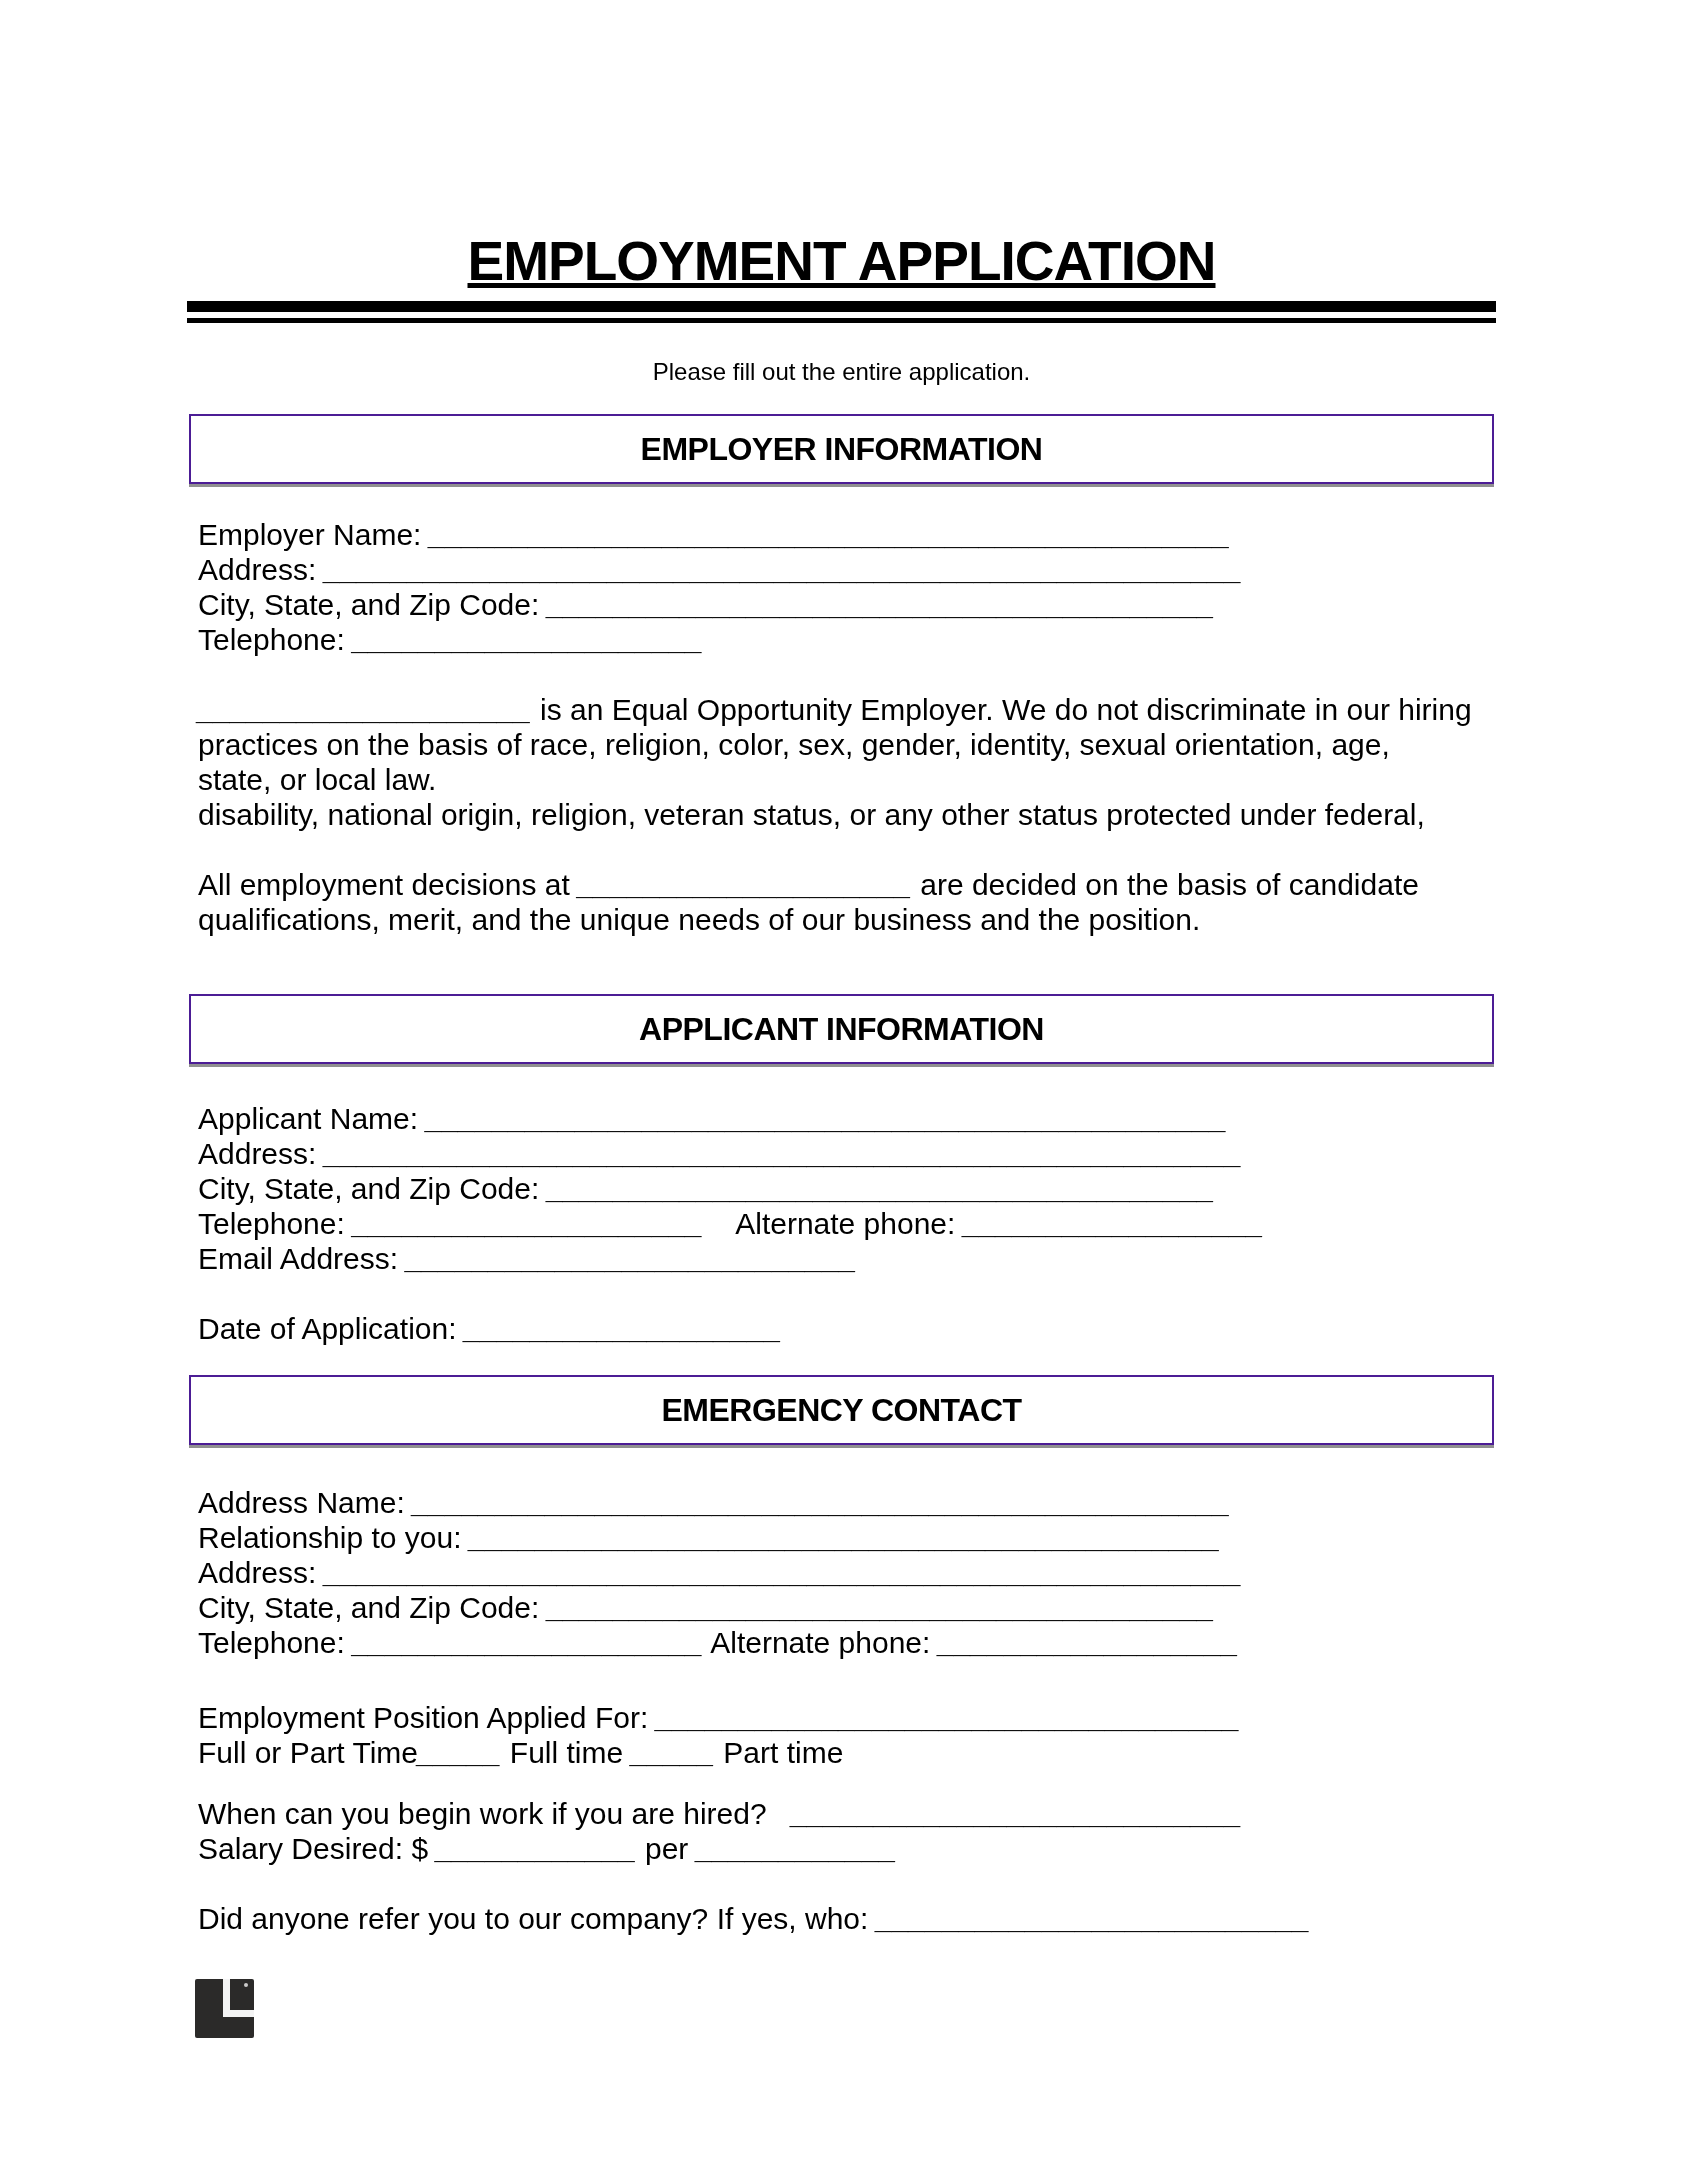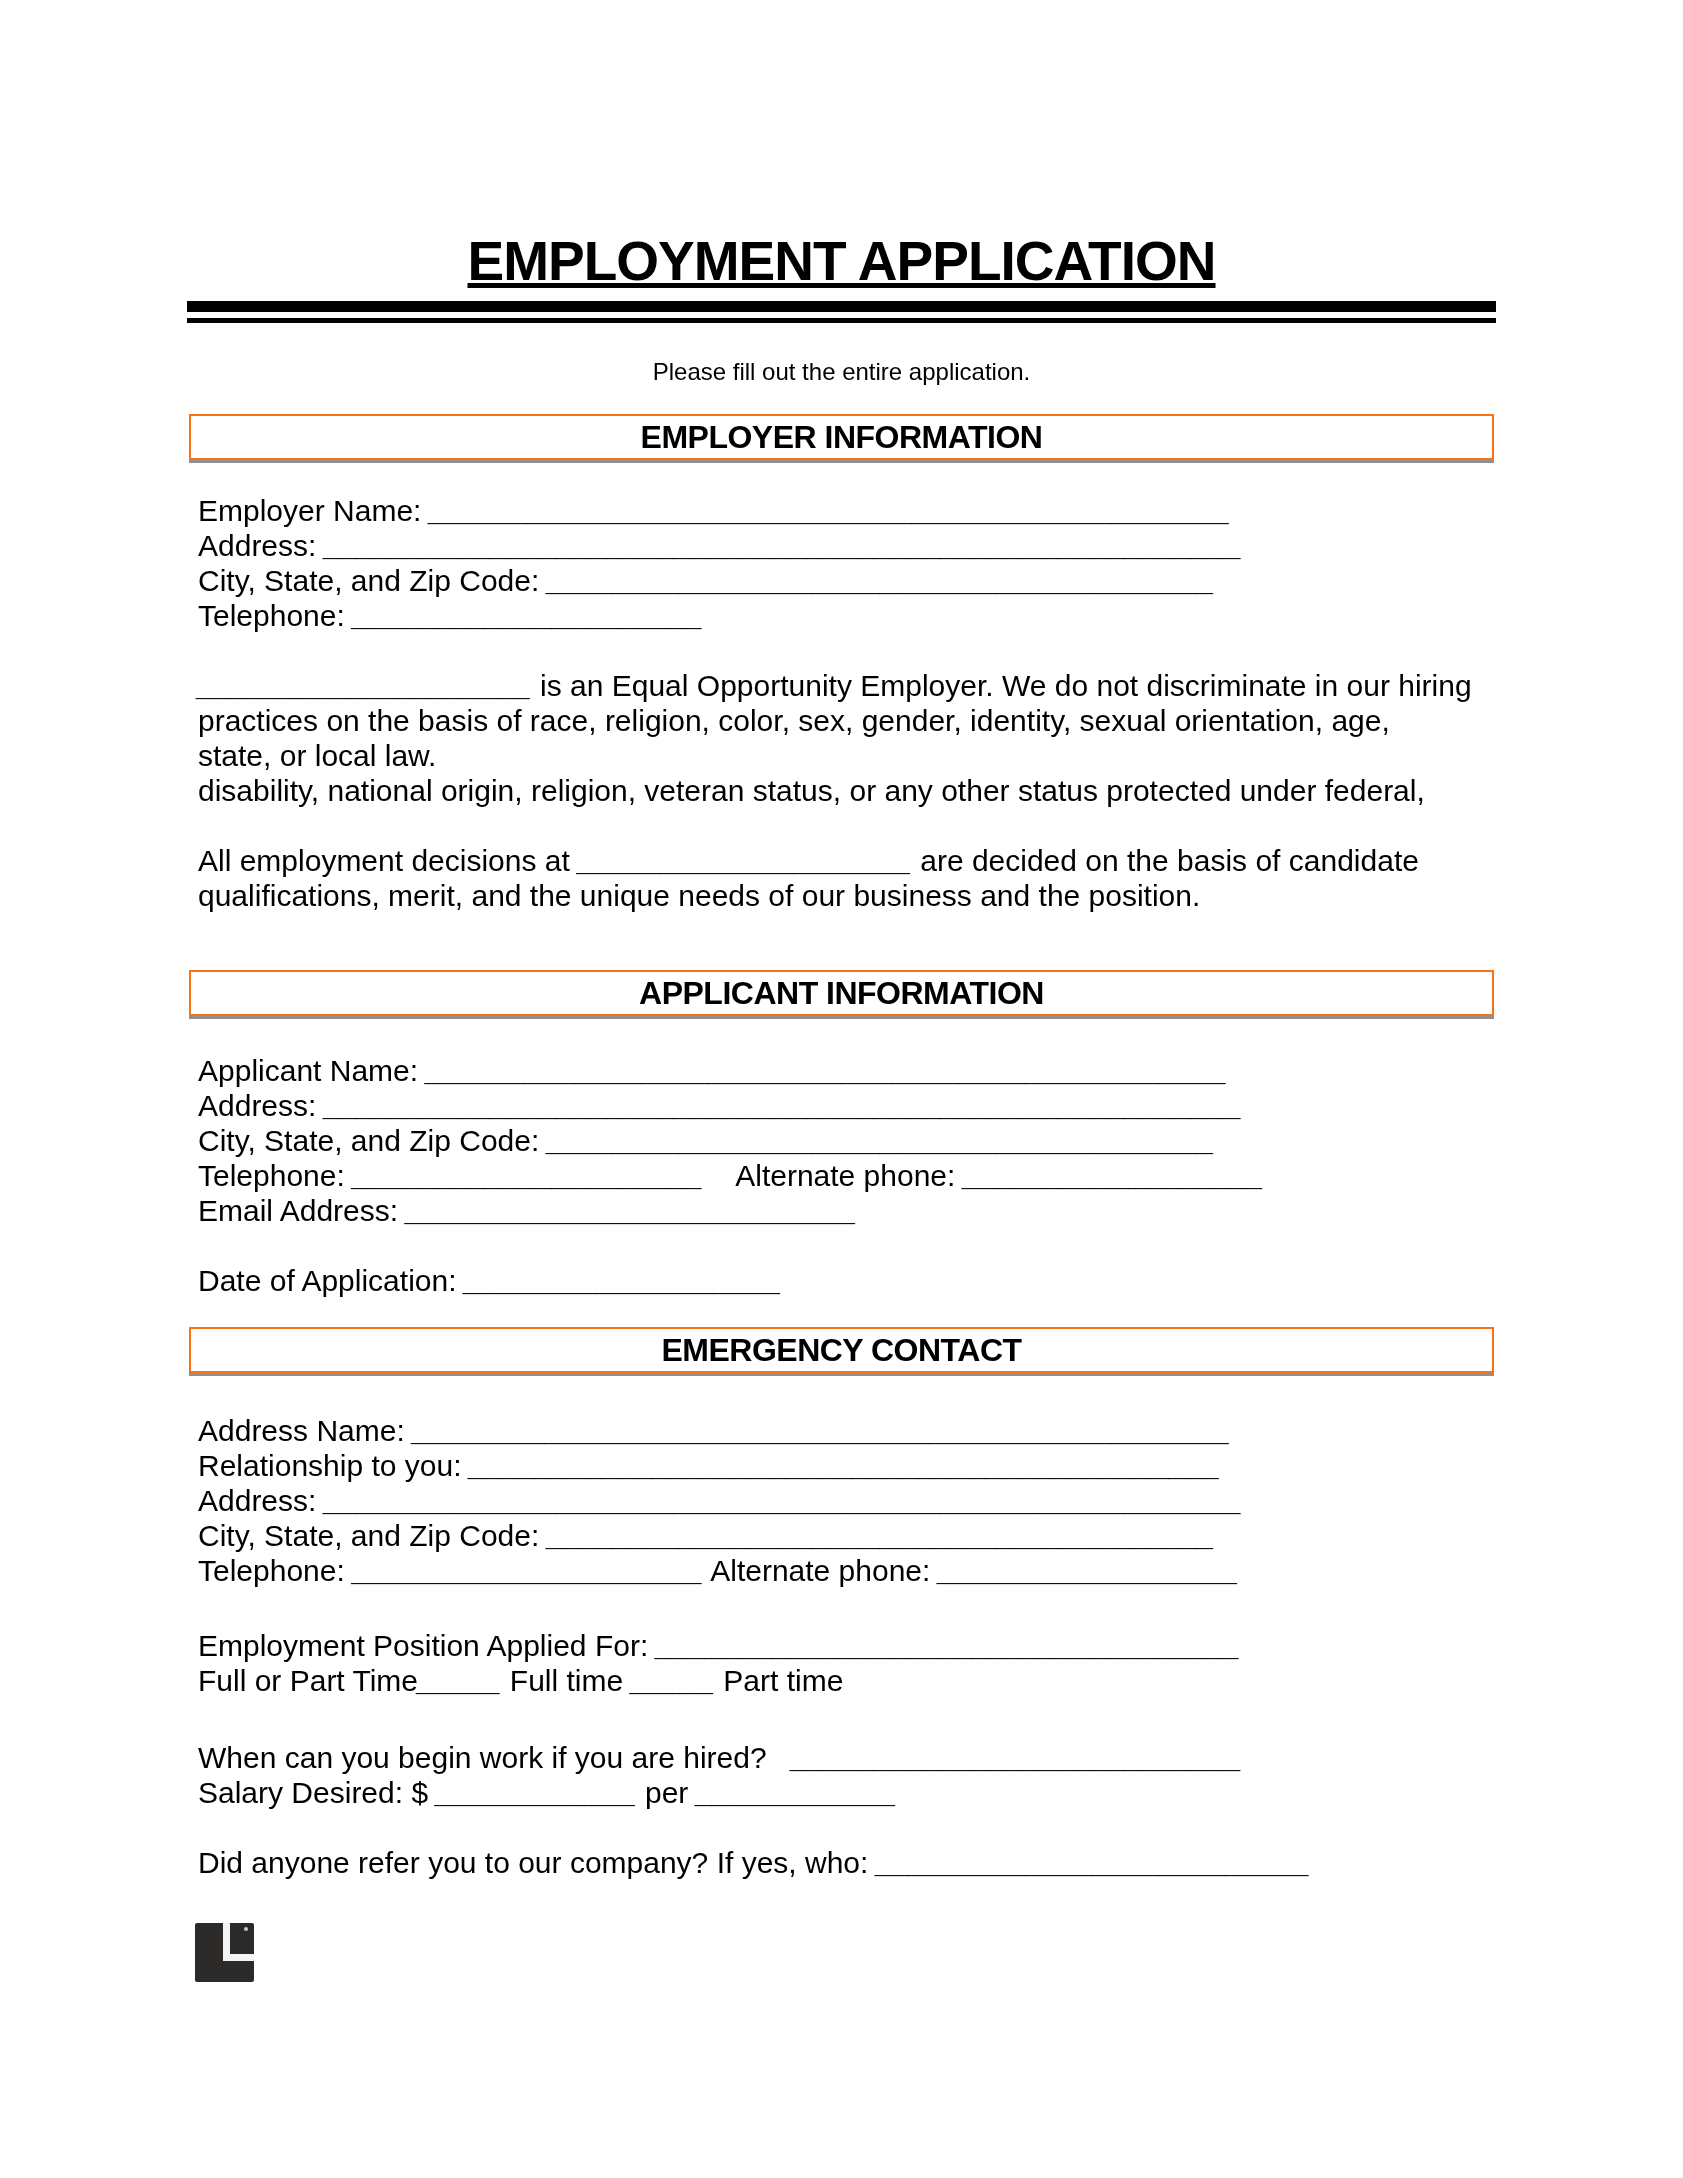--- a/index.html
+++ b/index.html
@@ -21,42 +21,42 @@
   .title-rule { margin: 10px -11px 0 -11px; }
   .title-rule .thick { height: 11px; background: #000; }
   .title-rule .thin  { height: 5px;  background: #000; margin-top: 6px; }
 
   .instruction {
     margin-top: 31px; font-size: 24px; line-height: 35px; text-align: center;
   }
 
   .secbox {
     margin-left: -9px; margin-right: -9px;
-    border: 2px solid #f97316;
+    border: 2px solid #4c1d95;
     box-shadow: 0 3px 0 0 #909090;
     background: #ffffff;
     text-align: center;
     font-size: 32px; font-weight: bold; line-height: 40px;
-    padding: 1px 0;
+    padding: 13px 0;
     letter-spacing: -0.5px;
   }
   .mt-box1 { margin-top: 25px; }
   .mt-box2 { margin-top: 57px; }
   .mt-box3 { margin-top: 29px; }
   .mt-box4 { margin-top: 68px; }
 
   .rows { }
   .row { font-size: 30px; line-height: 35px; white-space: pre; }
   .blank { white-space: pre; font-style: italic; }
 
   #employer-rows  { margin-top: 33px; }
   #applicant-rows { margin-top: 37px; }
   #emergency-rows { margin-top: 40px; }
   #position-rows  { margin-top: 40px; }
-  #begin-rows     { margin-top: 42px; }
+  #begin-rows     { margin-top: 26px; }
   #date-row-wrap  { margin-top: 35px; }
   #referral-row-wrap { margin-top: 35px; }
 
   .para { margin-top: 35px; font-size: 30px; line-height: 35px; }
   .para > div { white-space: pre; }
 
   .logo {
     position: relative;
     margin-top: 43px; margin-left: -3px;
     width: 59px; height: 59px;

